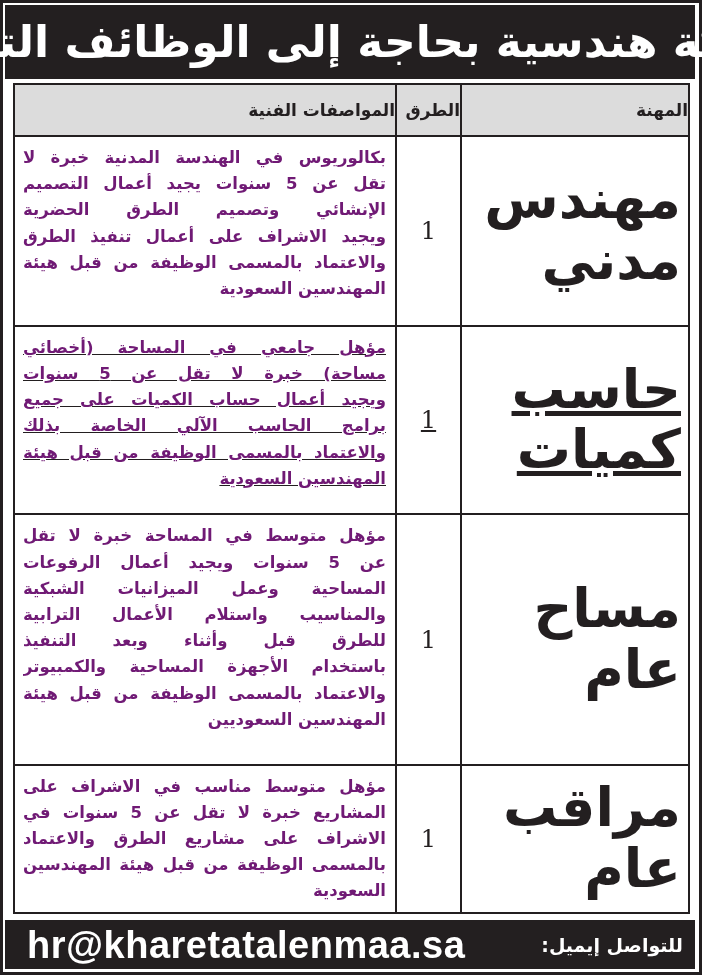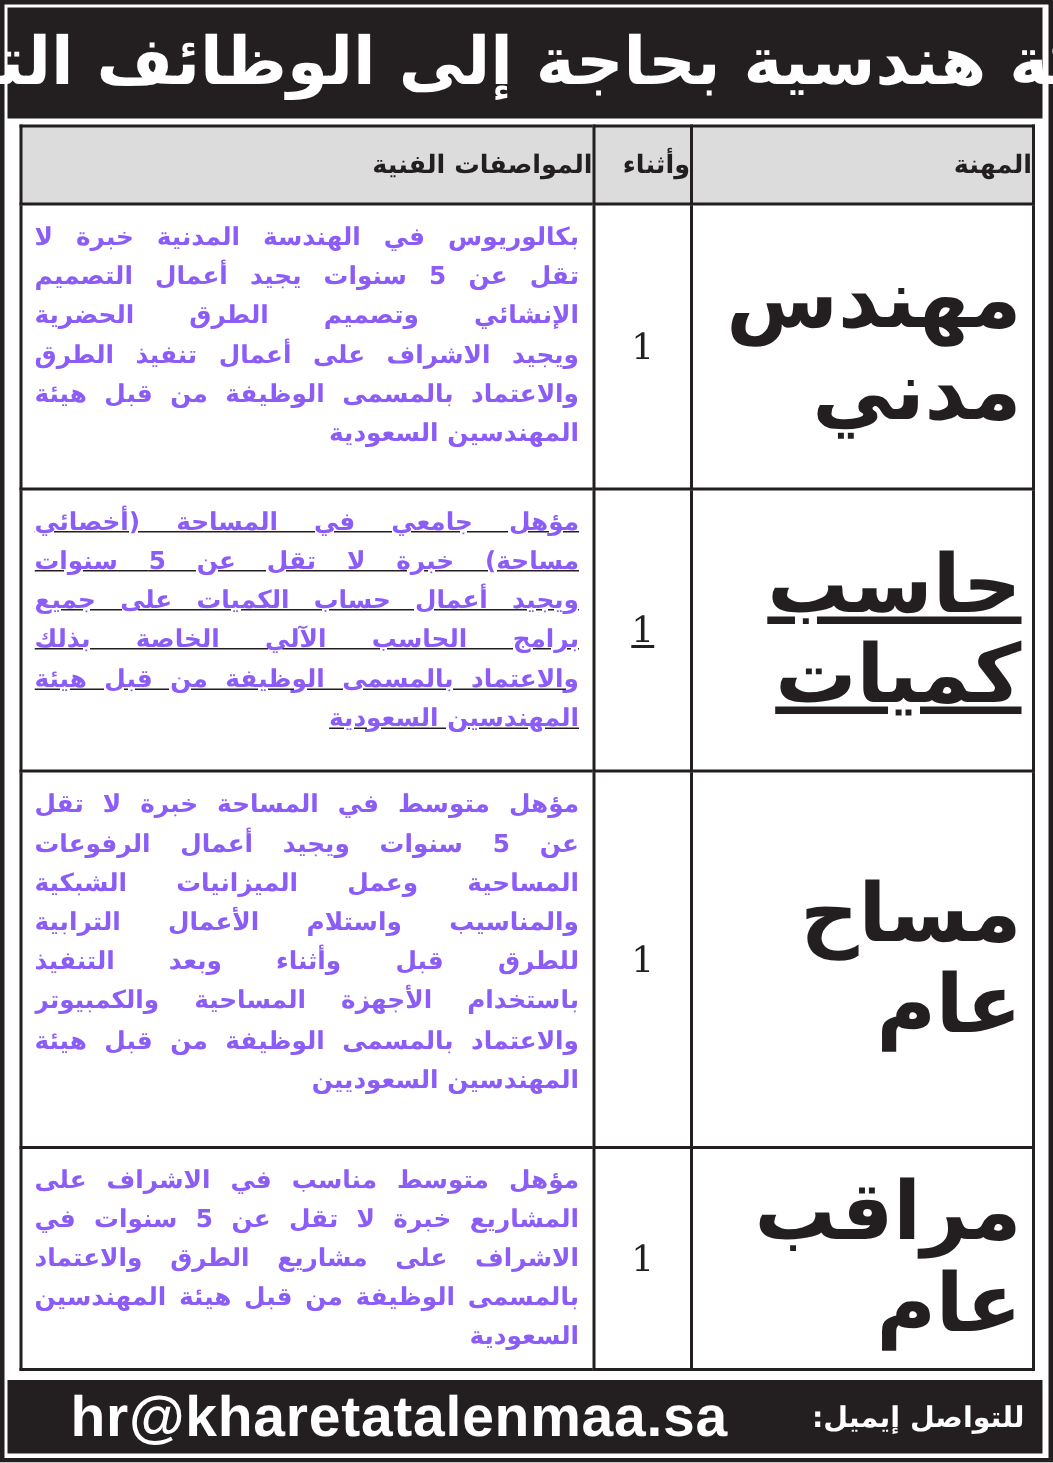--- a/index.html
+++ b/index.html
@@ -50,39 +50,39 @@
     }
     .count-cell {
       text-align: center; vertical-align: middle;
       font-family: "DejaVu Serif", serif; font-size: 24px; color: #231f20;
     }
     .specs-cell {
       vertical-align: top; padding: 8px 9px 6px 8px;
     }
     .spec-line {
       display: block; font-family: "DejaVu Sans", sans-serif; font-weight: bold;
-      font-size: 16.5px; line-height: 26.2px; color: #8b5cf6;
+      font-size: 16.5px; line-height: 26.2px; color: #701a75;
       text-align: justify; text-align-last: justify; white-space: nowrap; overflow: hidden;
     }
     .spec-line.last { text-align-last: right; }
 
     .row-1 td { height: 188px; }
     .row-2 td { height: 187px; text-decoration: underline; }
     .row-3 td { height: 248px; }
     .row-4 td { height: 144px; }
 
     .footer-band {
       position: absolute; left: 5px; top: 920px; width: 690px; height: 49px;
       background: #231f20; color: #ffffff;
       display: flex; align-items: center; justify-content: space-between;
       padding: 0 12px 0 22px;
     }
     .footer-email {
       font-family: "Liberation Sans", sans-serif; font-weight: bold;
-      font-size: 38px; line-height: 1; direction: ltr; letter-spacing: 0.5px; margin-left: 20px;
+      font-size: 38px; line-height: 1; direction: ltr; letter-spacing: 0.5px;
     }
     .footer-label {
       font-family: "DejaVu Sans", sans-serif; font-weight: bold;
       font-size: 19px; direction: rtl; white-space: nowrap; margin-left: 44px;
     }
   </style>
 </head>
 <body>
 
 <div class="outer-frame"></div>
@@ -93,21 +93,21 @@
 
 <table class="jobs-table">
   <colgroup>
     <col class="col-profession">
     <col class="col-count">
     <col class="col-specs">
   </colgroup>
   <thead>
     <tr>
       <th>المهنة</th>
-      <th>وأثناء</th>
+      <th>الطرق</th>
       <th>المواصفات الفنية</th>
     </tr>
   </thead>
   <tbody>
 
     <tr class="row-1">
       <td class="profession-cell">
         <span class="profession-word">مهندس</span>
         <span class="profession-word">مدني</span>
       </td>

